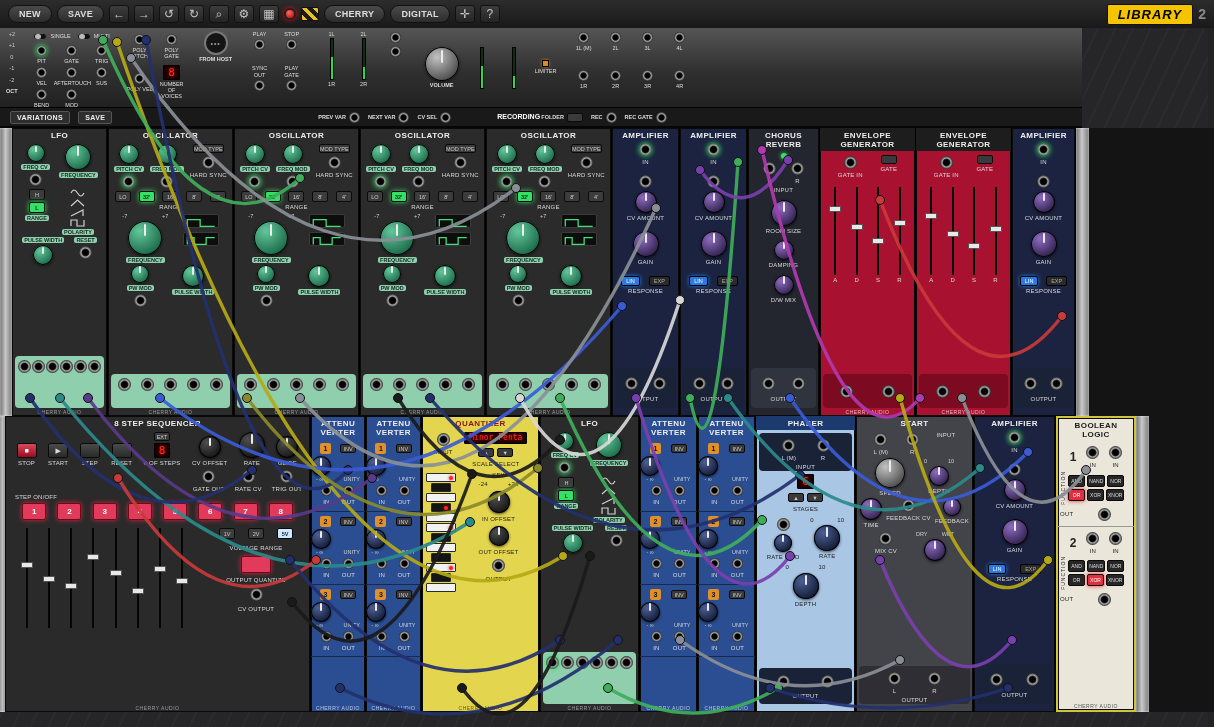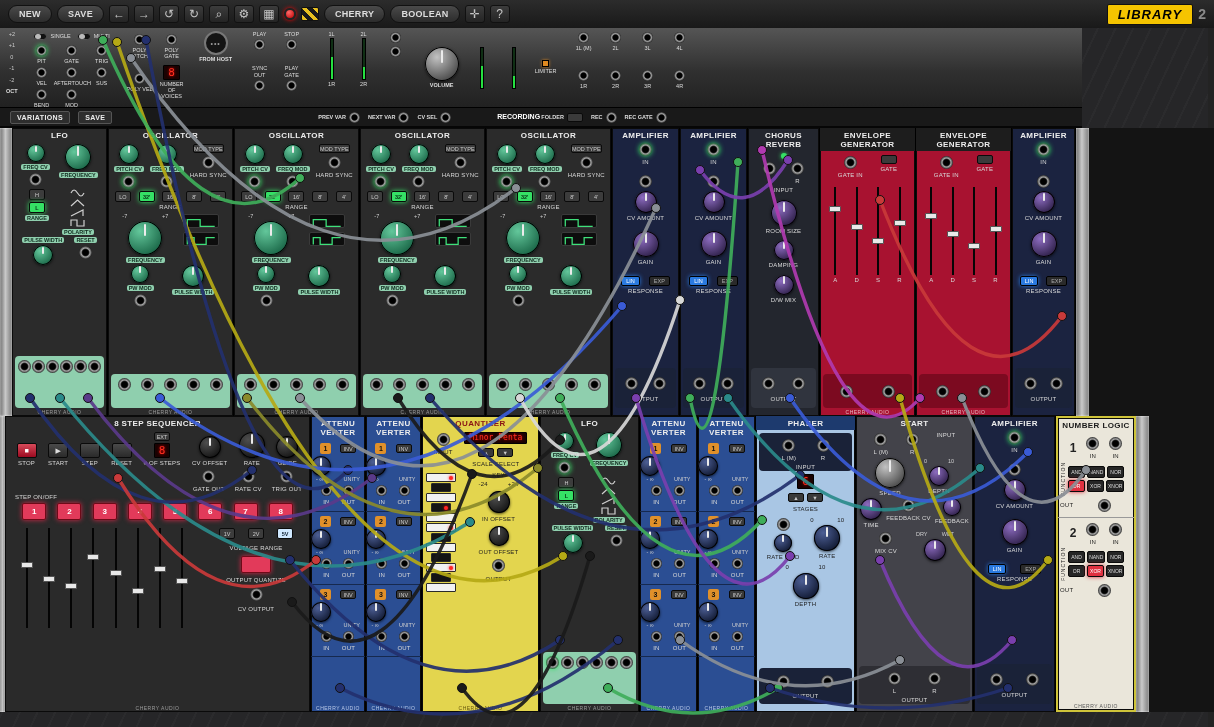--- a/index.html
+++ b/index.html
@@ -100,21 +100,21 @@
     <span class="tb-ic">←</span>
     <span class="tb-ic">→</span>
     <span class="tb-ic">↺</span>
     <span class="tb-ic">↻</span>
     <span class="tb-ic">⌕</span>
     <span class="tb-ic">⚙</span>
     <span class="tb-ic">▦</span>
     <span class="rec-dot"></span>
     <span class="hazard"></span>
     <button class="tb-btn">CHERRY</button>
-    <button class="tb-btn">BOOLEAN</button>
+    <button class="tb-btn">DIGITAL</button>
     <span class="tb-ic">✛</span>
     <span class="tb-ic">?</span>
     <div class="logo-wrap">
       <span class="logo">LIBRARY</span>
       <span class="logo-num">2</span>
     </div>
   </div>
 
   <div class="io">
     <div class="io-g oct-col">
@@ -1500,21 +1500,21 @@
       <div class="navstrip" style="height:40px;flex-direction:column">
           <div class="row" style="width:100%">
             <div class="jack"></div>
             <div class="jack"></div>
           </div>
           <div class="lbl">OUTPUT</div>
         </div>
     </div>
 
     <div class="module" style="left:1056px;width:80px;background:#eae6da;border:2px solid #cfc43a">
-      <div class="mtitle" style="color:#1a1a1a">NUMBER LOGIC</div>
+      <div class="mtitle" style="color:#1a1a1a">BOOLEAN LOGIC</div>
       <div style="border-bottom:1px solid #999;padding:2px">
         <div class="row" style="align-items:center">
           <span style="font-size:12px;font-weight:bold;color:#222">1</span>
           <div class="kcol">
               <div class="jack"></div>
               <div class="lbl dk">IN</div>
             </div>
           <div class="kcol">
               <div class="jack"></div>
               <div class="lbl dk">IN</div>

